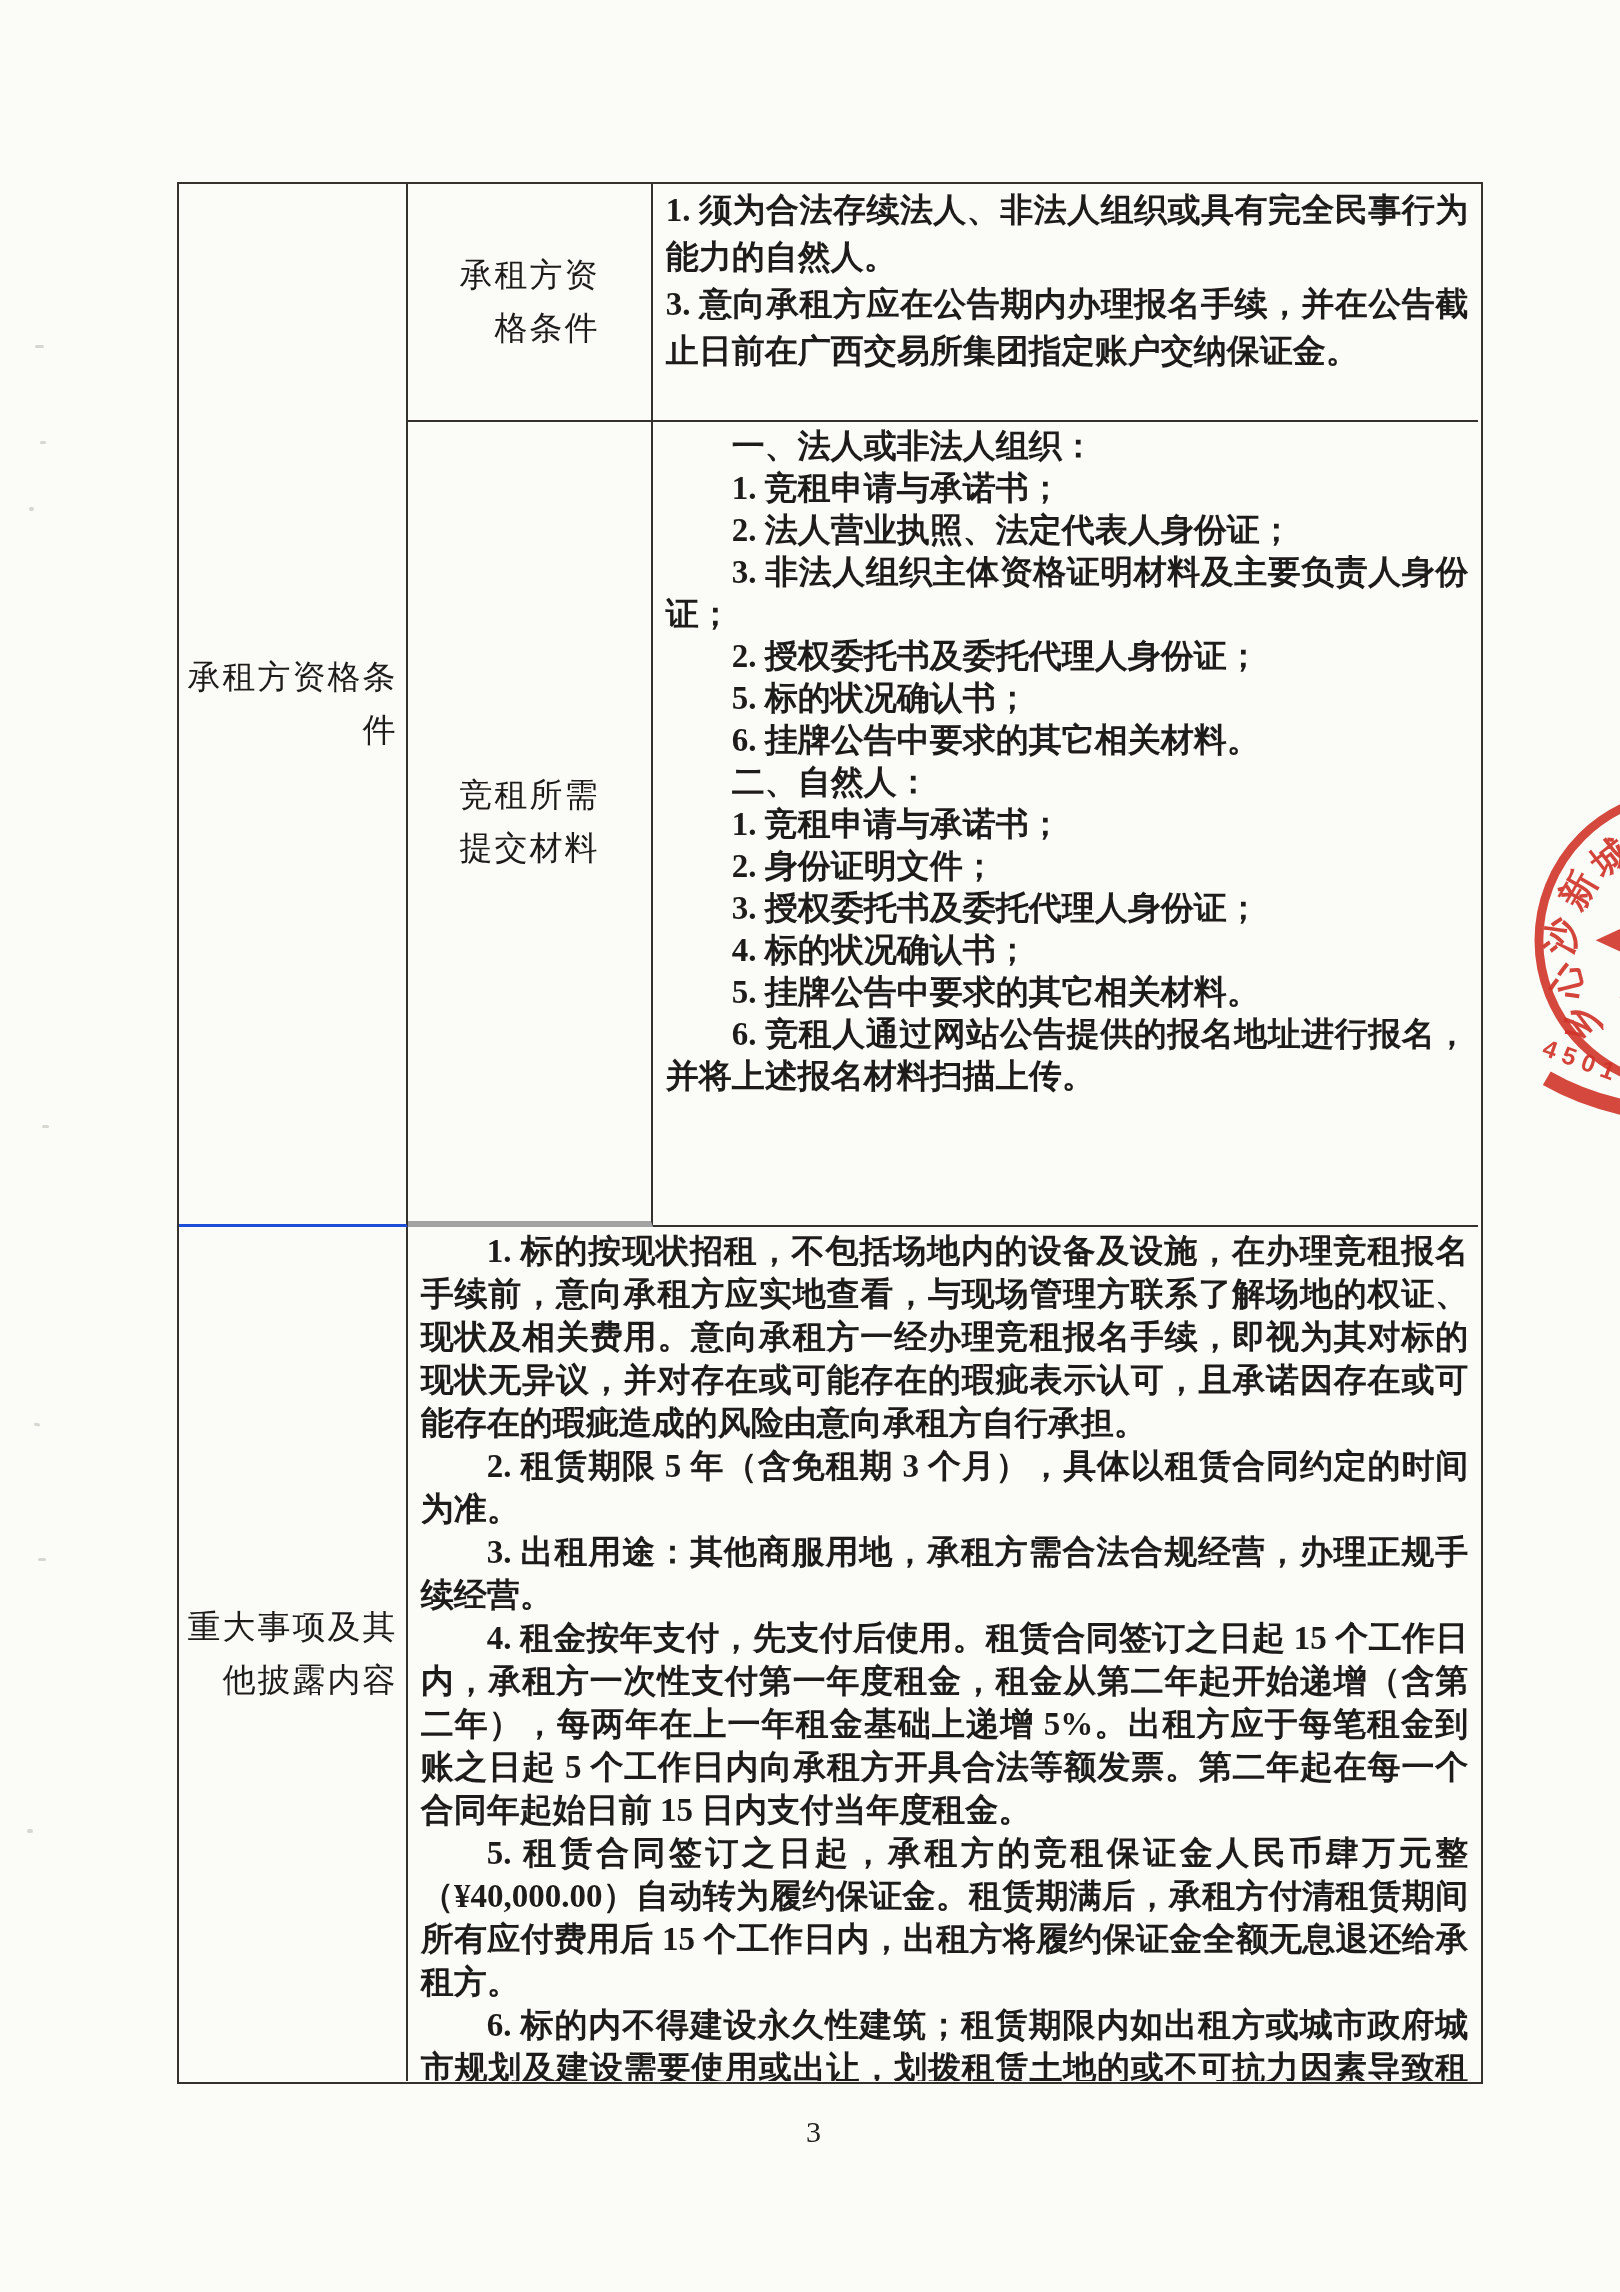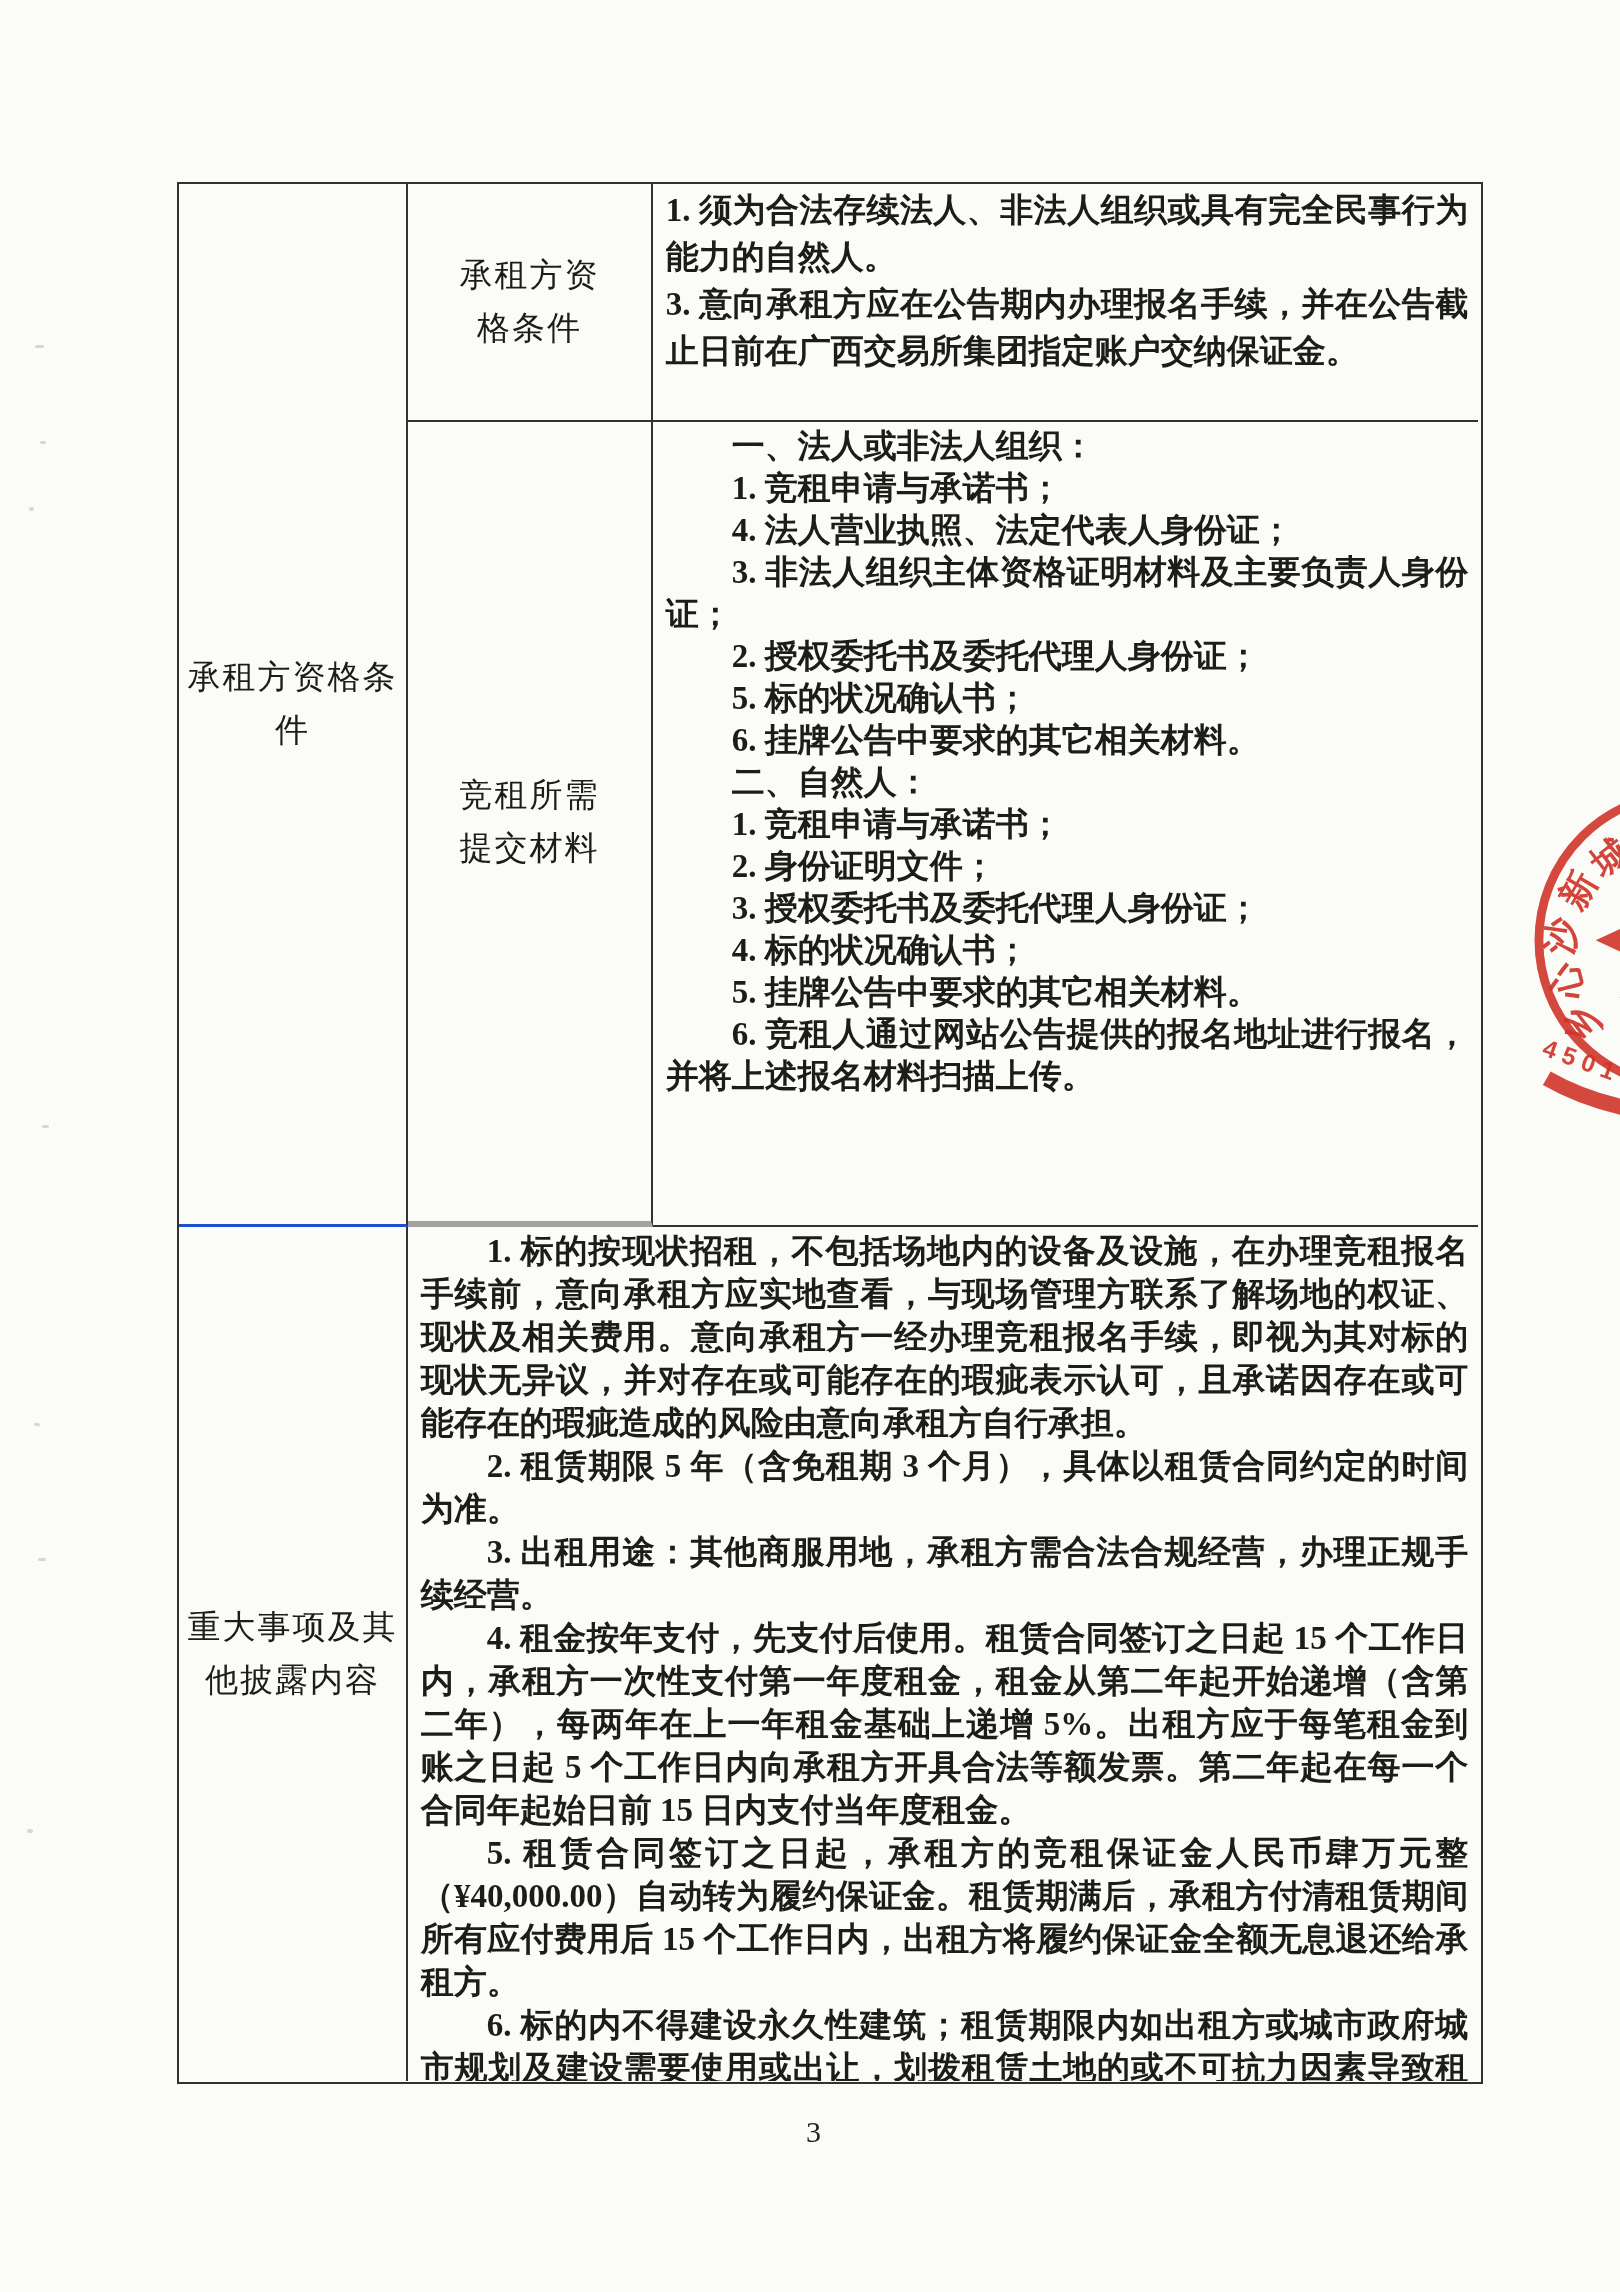--- a/index.html
+++ b/index.html
@@ -22,21 +22,21 @@
     width:1306px;height:1902px;
     box-sizing:border-box;
     border:2.9px solid #35322e;
     display:grid;
     grid-template-columns:229px 245px 825px;
     grid-template-rows:238px 805px 854px;
   }
   .cell{box-sizing:border-box;overflow:hidden;}
   .label-cell{
     display:flex;align-items:center;justify-content:center;
-    text-align:center;
+    text-align:right;
     font-size:33px;line-height:53px;letter-spacing:2px;
     white-space:pre-line;
   }
   .cell-a{grid-column:1;grid-row:1 / 3;border-right:2px solid #35322e;border-bottom:3px solid #1d4ed8;}
   .cell-b{grid-column:2;grid-row:1;border-right:2px solid #35322e;border-bottom:2px solid #35322e;}
   .cell-c{grid-column:3;grid-row:1;border-bottom:2px solid #35322e;}
   .cell-d{grid-column:2;grid-row:2;border-right:2px solid #35322e;border-bottom:6px solid #a3a3a3;}
   .cell-e{grid-column:3;grid-row:2;border-bottom:2px solid #35322e;}
   .cell-f{grid-column:1;grid-row:3;border-right:2px solid #35322e;}
   .cell-g{grid-column:2 / 4;grid-row:3;}
@@ -84,21 +84,21 @@
         <p>1. 须为合法存续法人、非法人组织或具有完全民事行为能力的自然人。</p>
         <p>3. 意向承租方应在公告期内办理报名手续，并在公告截止日前在广西交易所集团指定账户交纳保证金。</p>
       </div>
 
     <div class="cell label-cell cell-d">竞租所需
 提交材料</div>
 
     <div class="cell content-cell cell-e">
         <p>一、法人或非法人组织：</p>
         <p>1. 竞租申请与承诺书；</p>
-        <p>4. 法人营业执照、法定代表人身份证；</p>
+        <p>2. 法人营业执照、法定代表人身份证；</p>
         <p>3. 非法人组织主体资格证明材料及主要负责人身份证；</p>
         <p>2. 授权委托书及委托代理人身份证；</p>
         <p>5. 标的状况确认书；</p>
         <p>6. 挂牌公告中要求的其它相关材料。</p>
         <p>二、自然人：</p>
         <p>1. 竞租申请与承诺书；</p>
         <p>2. 身份证明文件；</p>
         <p>3. 授权委托书及委托代理人身份证；</p>
         <p>4. 标的状况确认书；</p>
         <p>5. 挂牌公告中要求的其它相关材料。</p>

